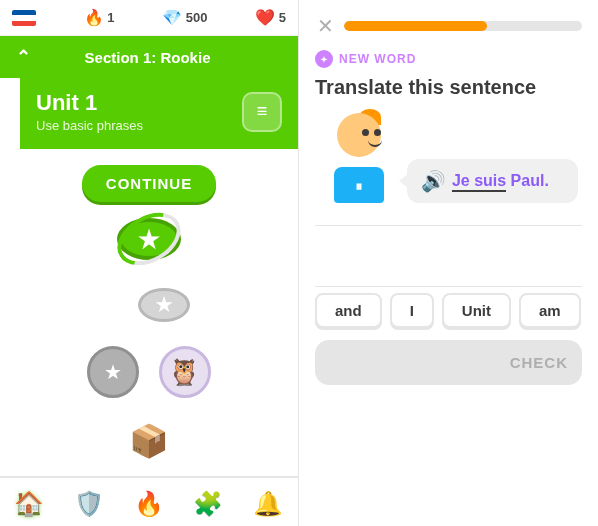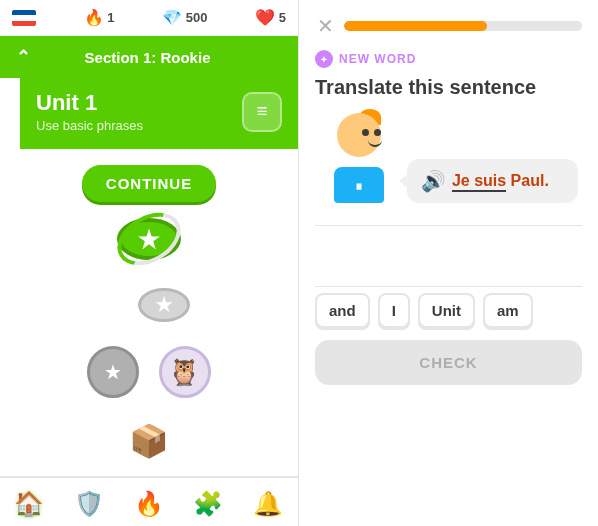--- a/index.html
+++ b/index.html
@@ -415,21 +415,21 @@
     }
 
     .speaker-icon {
       color: #1cb0f6;
       font-size: 20px;
     }
 
     .french-text {
       font-size: 16px;
       font-weight: 700;
-      color: #c2410c;
+      color: #8b5cf6;
     }
 
     .underline-word {
       border-bottom: 2px solid #3c3c3c;
       padding-bottom: 1px;
     }
 
     .divider-line {
       height: 1px;
       background: #e5e5e5;
@@ -444,40 +444,41 @@
     .word-bank {
       display: flex;
       gap: 8px;
       flex-wrap: wrap;
       margin-bottom: 12px;
     }
 
     .word-chip {
       border: 2px solid #e5e5e5;
       border-radius: 8px;
-      padding: 7px 12px;
+      padding: 7px 18px;
       font-size: 15px;
       font-weight: 600;
       color: #3c3c3c;
       background: #fff;
       cursor: pointer;
       box-shadow: 0 2px 0 #e5e5e5;
     }
 
     .check-btn {
       width: 100%;
       background: #e5e5e5;
       color: #afafaf;
       border: none;
       border-radius: 14px;
       padding: 14px;
       font-size: 15px;
       font-weight: 800;
       letter-spacing: 1px;
       cursor: not-allowed;
+      text-align: right;
     }
   </style>
 </head>
 <body>
 
 <div class="left-panel">
 
   <div class="top-bar">
     <div class="stat-item">
       <span class="flag-icon"></span>

